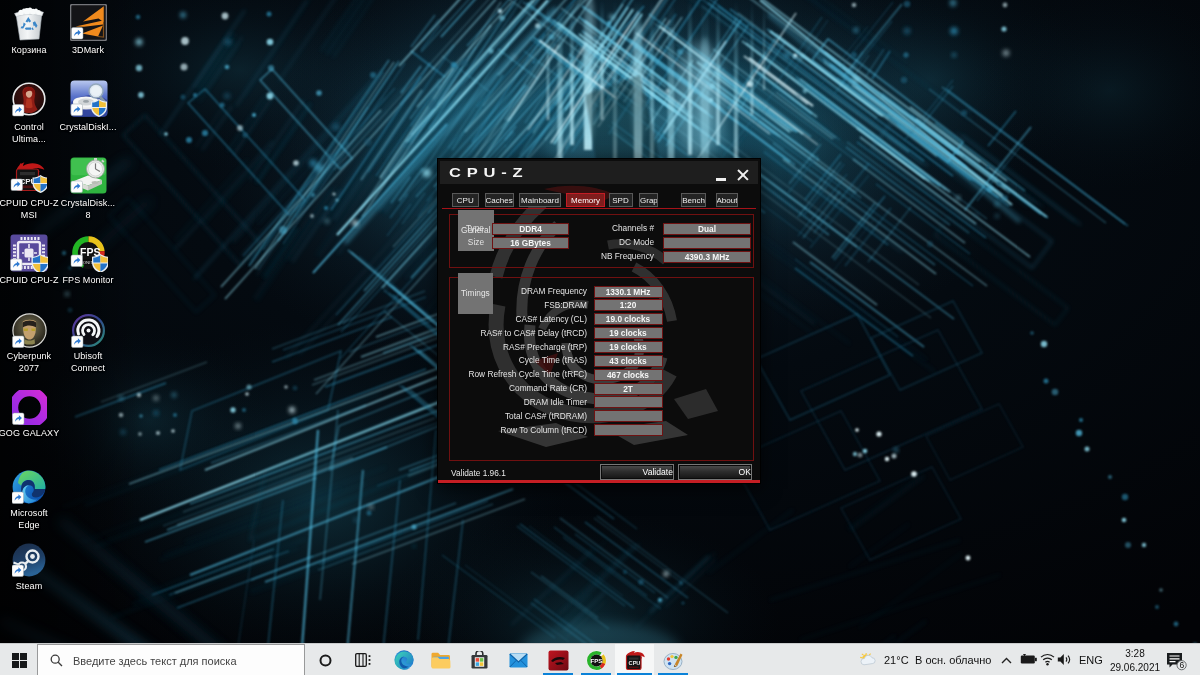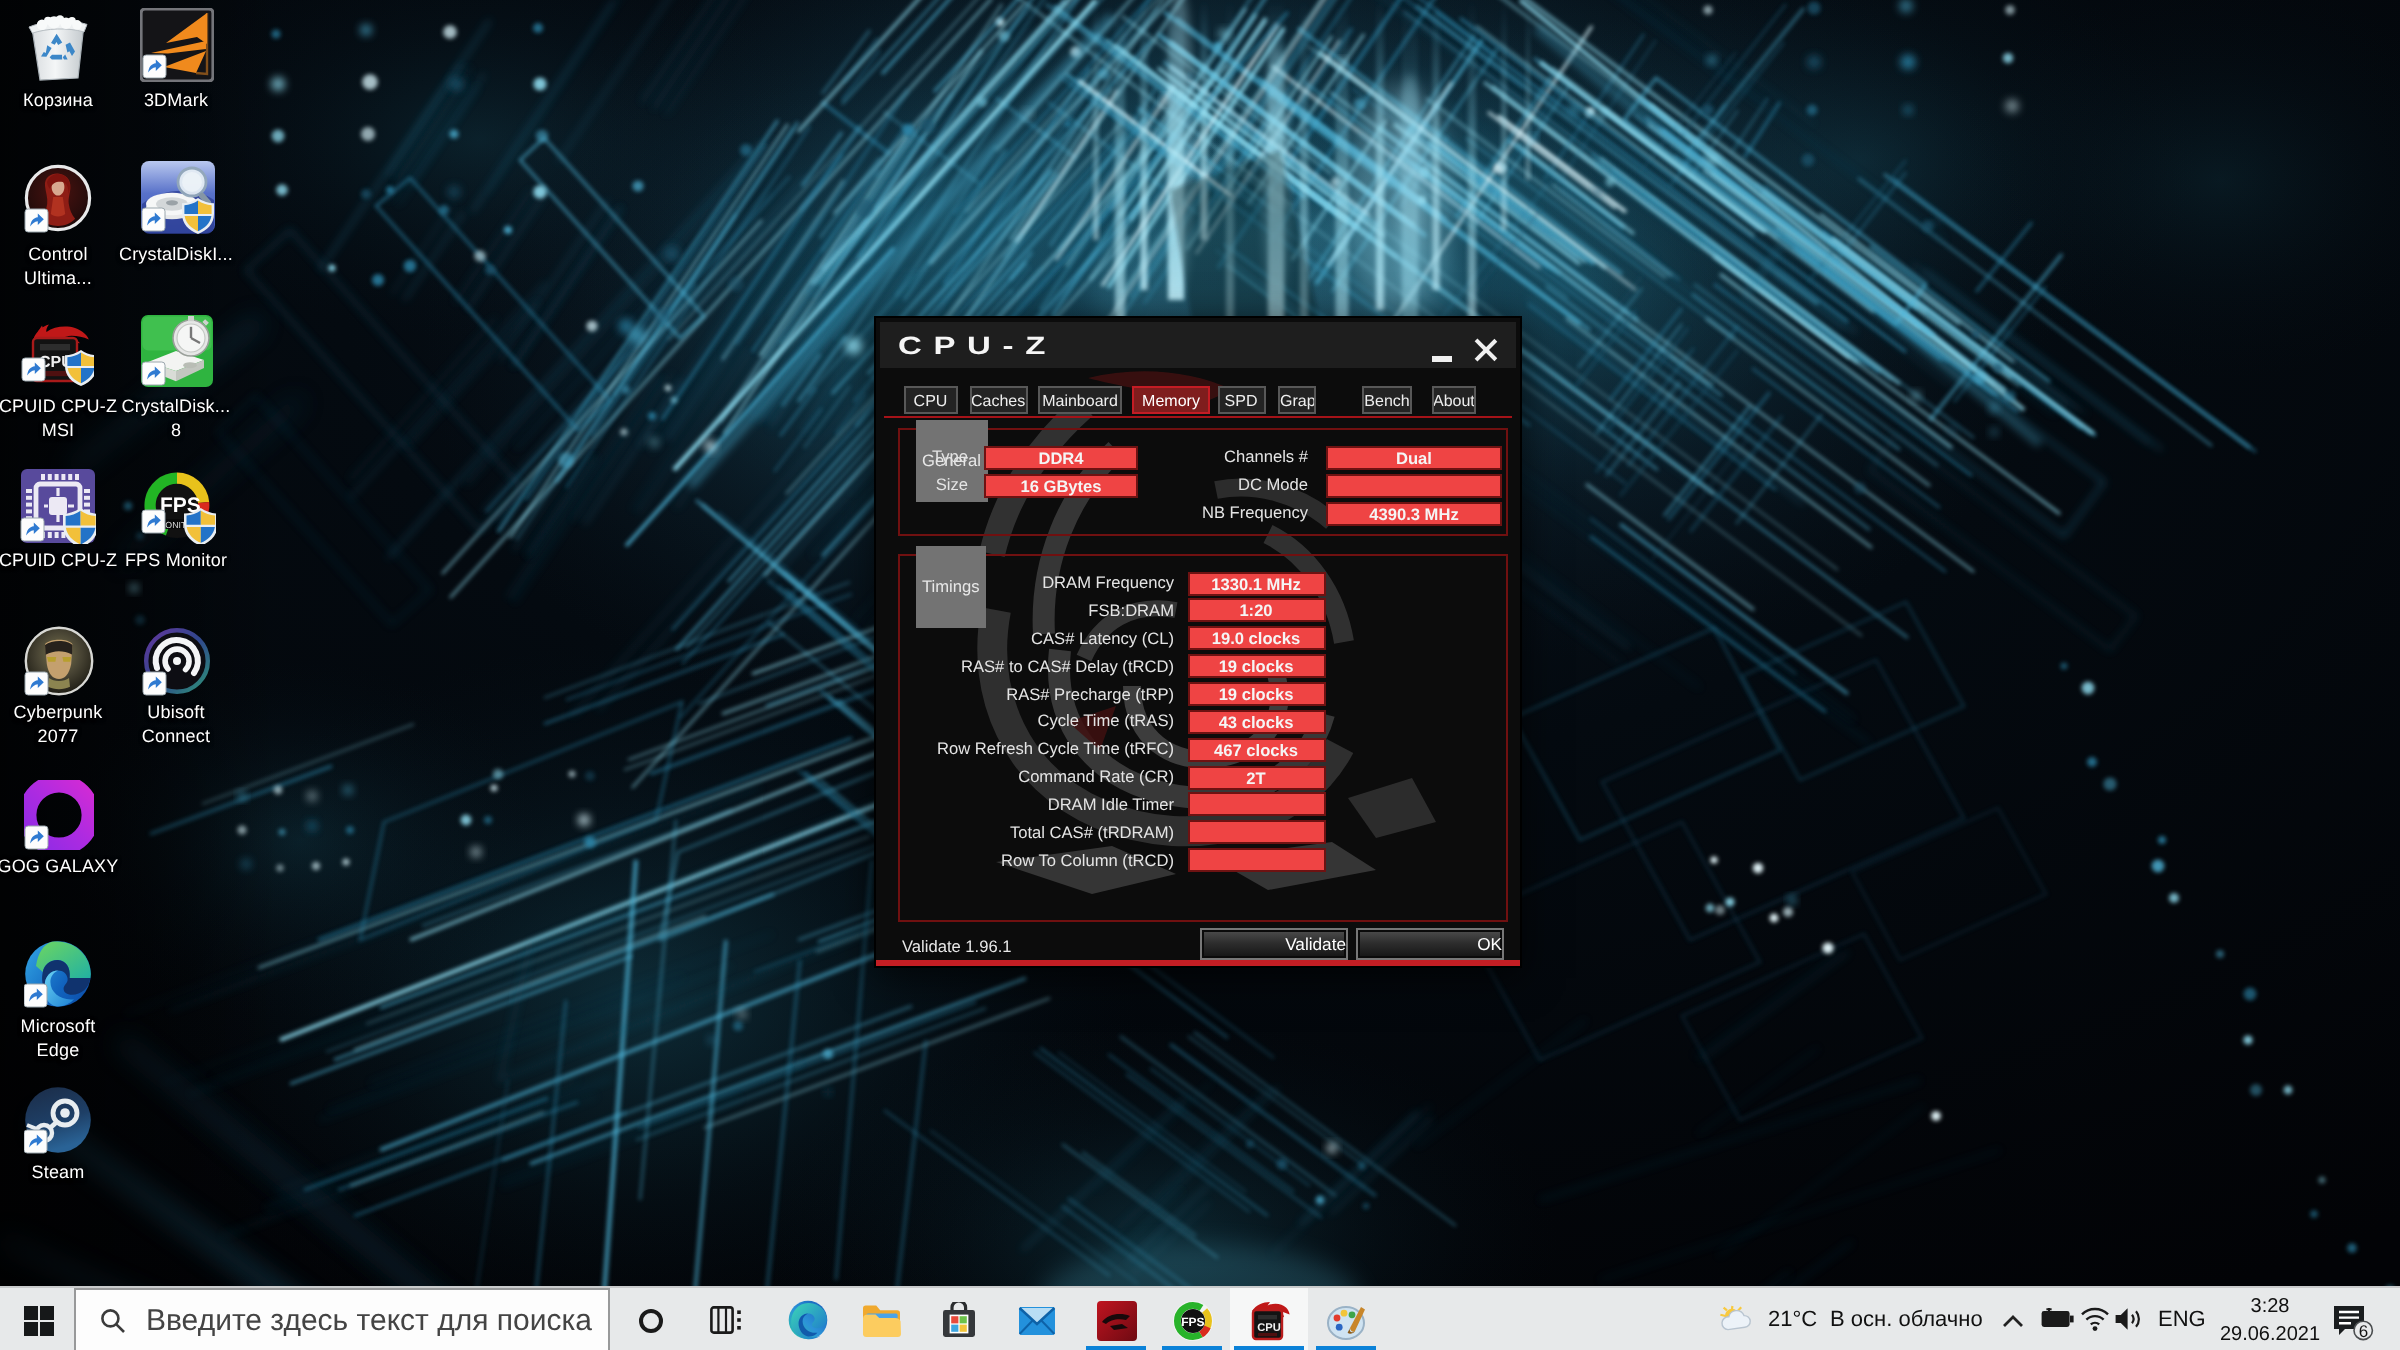--- a/index.html
+++ b/index.html
@@ -16,30 +16,30 @@
 #cpuz .clos{position:absolute;right:10px;top:8px;width:11px;height:11px;color:#f0f0f0}
 #cpuz .clos:before,#cpuz .clos:after{content:"";position:absolute;left:5px;top:-1px;width:1.8px;height:14px;background:#f0f0f0}
 #cpuz .clos:before{transform:rotate(45deg)}#cpuz .clos:after{transform:rotate(-45deg)}
 #cpuz .tab{position:absolute;top:34px;height:14px;line-height:13px;background:#232323;border:1px solid #585858;
  color:#eee;font-size:8px;text-align:center;overflow:hidden}
 #cpuz .tab.sel{background:#7f1d1d;border-color:#c41c24;color:#fff}
 #cpuz .redline{position:absolute;left:4px;right:4px;top:48.5px;height:1.5px;background:#a51218}
 .gbox{position:absolute;border:1px solid #701010}
 .gbox .gt{position:absolute;left:8px;top:-5px;background:#737373;padding:16px 3px;color:#e8e8e8;font-size:8.3px;line-height:9px}
 .flab{position:absolute;color:#e4e4e4;font-size:8.3px;text-align:right;line-height:9px}
-.fbox{position:absolute;background:#ef4444;border:1px solid #6e1212;color:#f5f5f5;font-size:8.3px;font-weight:bold;
+.fbox{position:absolute;background:#737373;border:1px solid #6e1212;color:#f5f5f5;font-size:8.3px;font-weight:bold;
  text-align:center;line-height:10px;height:12px}
 #cpuz .ver{position:absolute;left:13px;top:309px;color:#e8e8e8;font-size:8.3px}
 .btn{position:absolute;top:305px;height:16px;background:linear-gradient(#4e4e4e,#2e2e2e 45%,#141414);
  border:1px solid #777;color:#fff;font-size:8.6px;text-align:right;line-height:14px;box-shadow:inset 0 0 0 1px #0a0a0a}
 #cpuz .bottomred{position:absolute;left:0;right:0;bottom:0;height:3px;background:#c41e24}
 
 #tb{position:absolute;left:0;top:643px;width:1200px;height:32px;background:#e7e9ea;border-top:1px solid #c9cbcc}
 #tb .search{position:absolute;left:37px;top:0;width:268px;height:32px;background:#fdfdfd;border:1px solid #98999a;border-bottom:none;display:flex;align-items:center}
-#tb .search span{color:#444;font-size:15px;margin-left:10px}
+#tb .search span{color:#444;font-size:11px;margin-left:10px}
 .tbi{position:absolute;top:0;width:38px;height:32px;display:flex;align-items:center;justify-content:center}
 .uline{position:absolute;top:29px;height:3px;background:#0b82d8}
 .trayt{position:absolute;top:0;height:32px;display:flex;align-items:center;color:#111;font-size:11px}
 #clock{position:absolute;top:3px;left:1106px;width:58px;color:#111;font-size:10px;text-align:center;line-height:13.5px}
 </style></head><body>
 <svg class="wall" width="1200" height="675" viewBox="0 0 1200 675">
     <defs>
       <radialGradient id="bgc" cx="50%" cy="22%" r="85%">
         <stop offset="0%" stop-color="#0b1520"></stop>
         <stop offset="42%" stop-color="#040a10"></stop>

